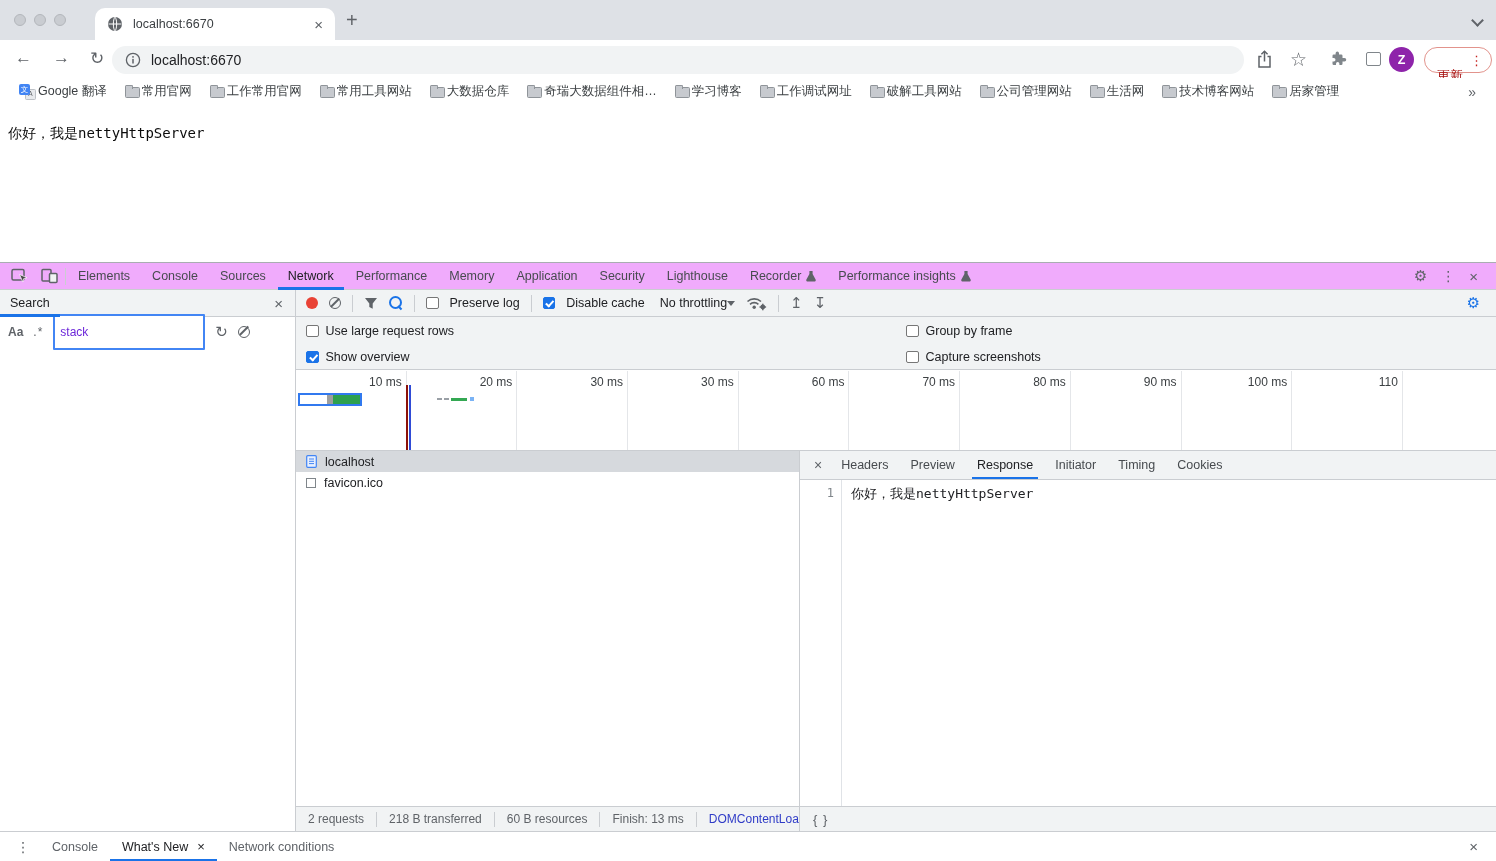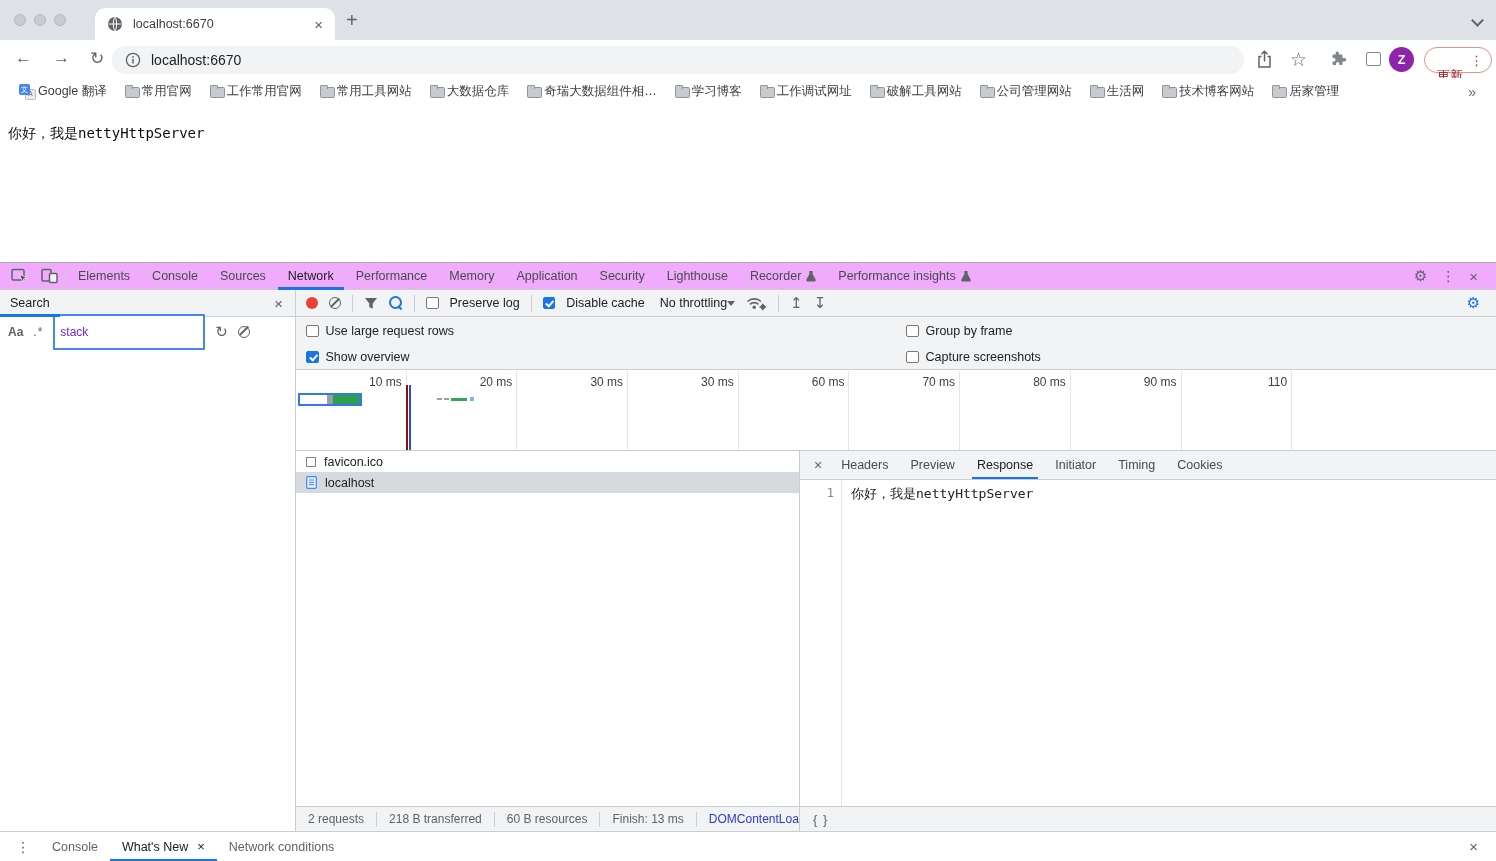--- a/index.html
+++ b/index.html
@@ -372,48 +372,49 @@
       <div class="overview">
         <div class="ticks">
           <span class="tick">10 ms</span>
           <span class="tick">20 ms</span>
           <span class="tick">30 ms</span>
           <span class="tick">30 ms</span>
           <span class="tick">60 ms</span>
           <span class="tick">70 ms</span>
           <span class="tick">80 ms</span>
           <span class="tick">90 ms</span>
+          <span class="tick">100 ms</span>
           <span class="tick">110</span>
         </div>
         <div class="ov-bar1">
             <span class="seg-white"></span>
             <span class="seg-gray"></span>
             <span class="seg-green"></span>
           </div>
         <div class="ov-bar2">
             <span class="dash"></span>
             <span class="dash"></span>
             <span class="line-green"></span>
             <span class="tip-blue"></span>
           </div>
         <span class="evt-red"></span>
         <span class="evt-blue"></span>
       </div>
 
       <div class="req-table">
-        <div class="req-row">
-          <span class="file-icon"></span>
-          <span>favicon.ico</span>
-        </div>
         <div class="req-row selected">
           <svg width="11" height="13" viewBox="0 0 11 13">
               <rect x="0.7" y="0.7" width="9.6" height="11.6" rx="1" fill="#e8f0fe" stroke="#4285f4" stroke-width="1.2"></rect>
               <path d="M3 4h5M3 6.3h5M3 8.6h5" stroke="#4285f4" stroke-width="1"></path>
             </svg>
           <span>localhost</span>
+        </div>
+        <div class="req-row">
+          <span class="file-icon"></span>
+          <span>favicon.ico</span>
         </div>
       </div>
 
       <div class="net-summary">
         <span class="sum-item">2 requests</span>
         <span class="sum-item">218 B transferred</span>
         <span class="sum-item">60 B resources</span>
         <span class="sum-item">Finish: 13 ms</span>
         <span class="sum-item">DOMContentLoaded</span>
       </div>

